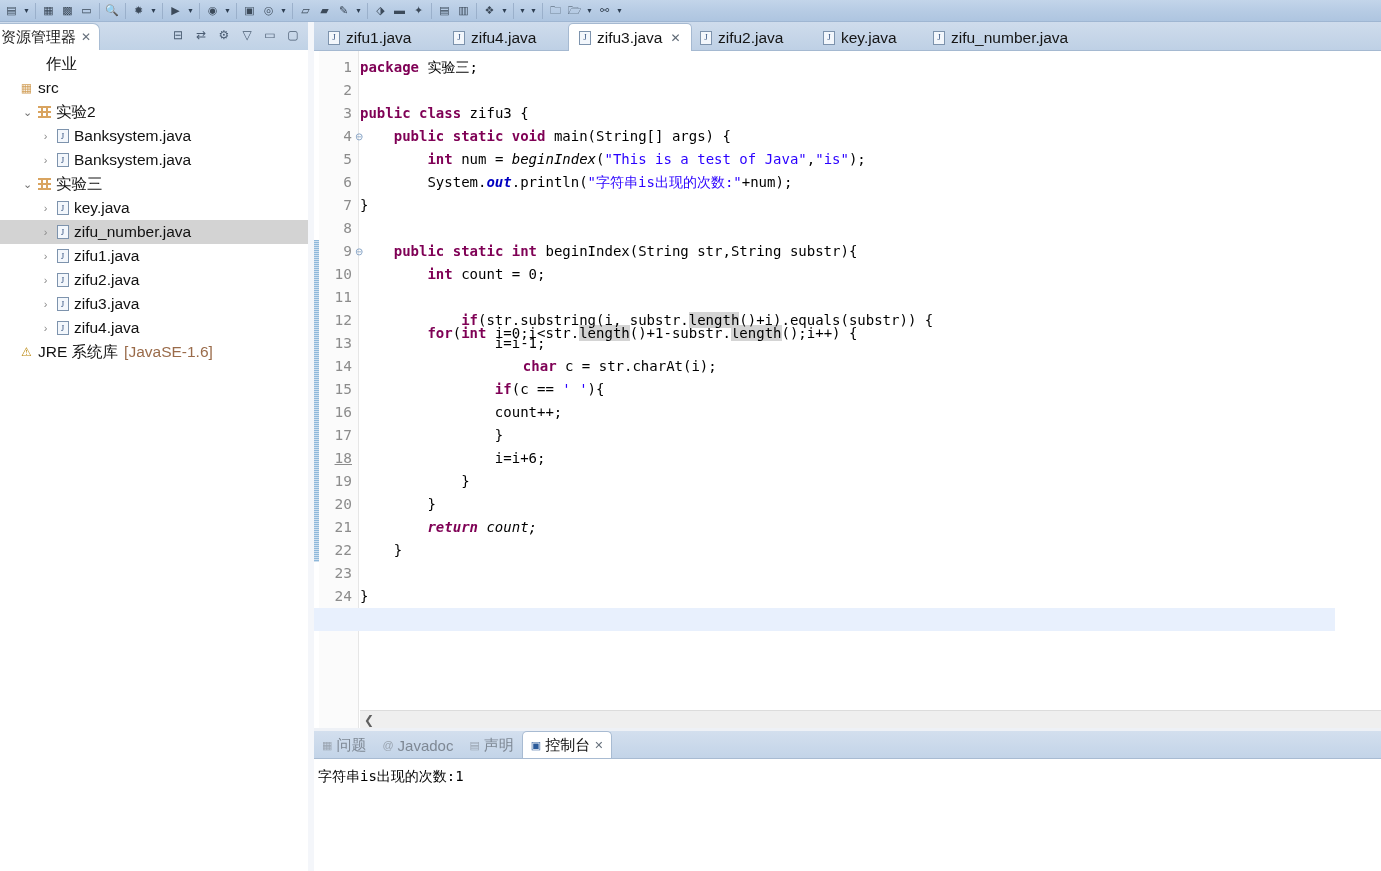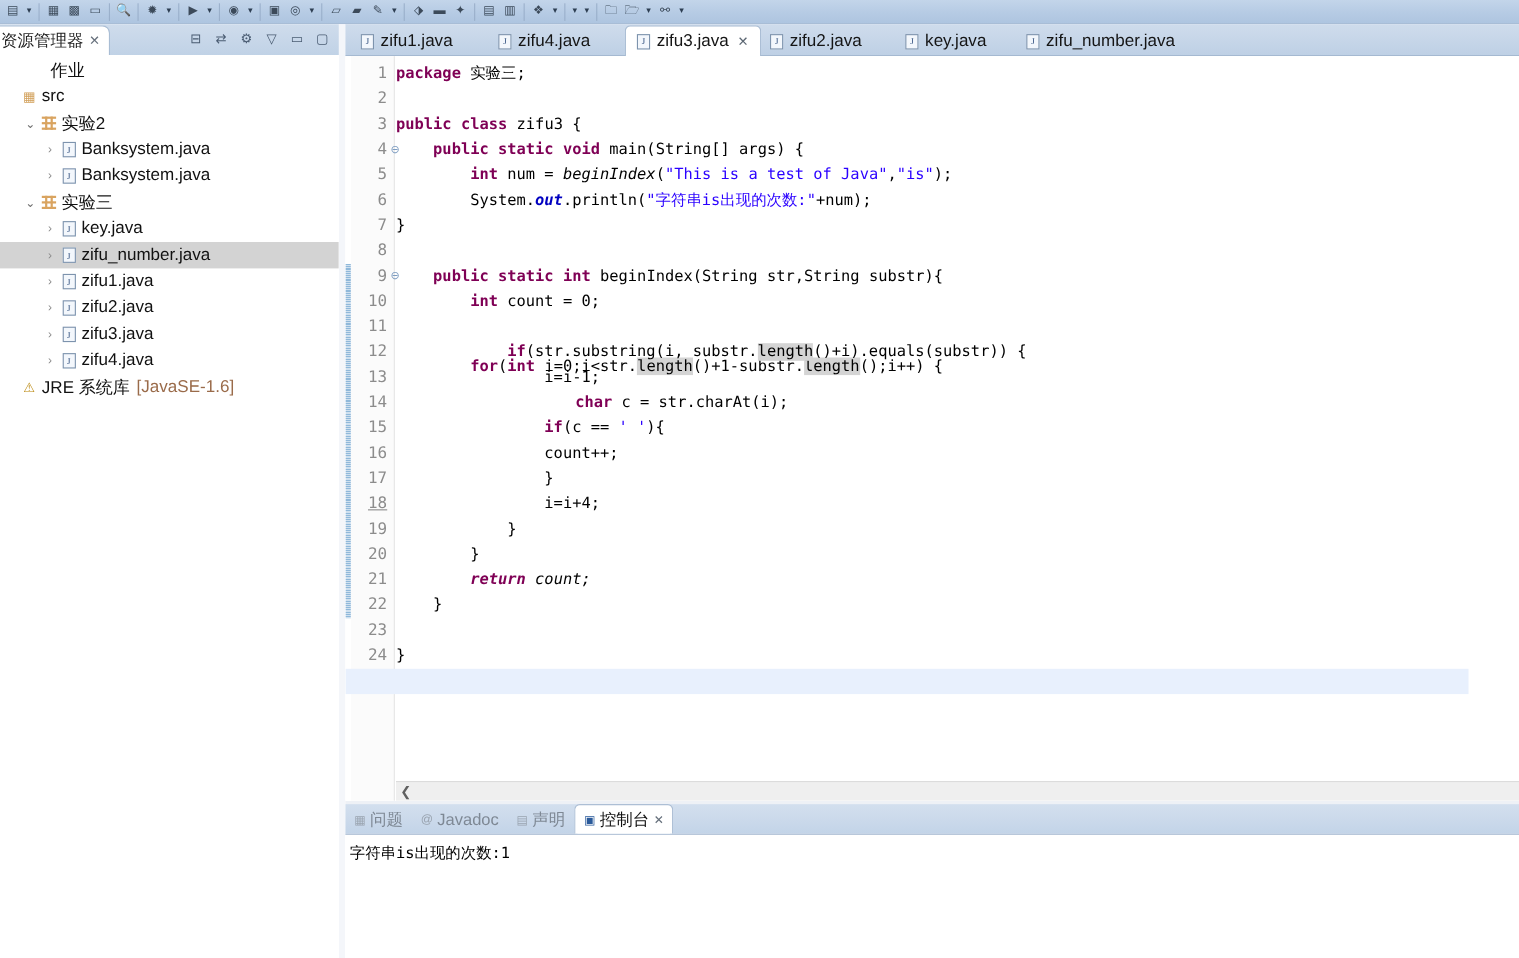--- a/index.html
+++ b/index.html
@@ -418,21 +418,21 @@
           <div class="cl" style="top:166px;"></div>
           <div class="cl" style="top:189px;">    <span class="kw">public</span> <span class="kw">static</span> <span class="kw">int</span> beginIndex(String str,String substr){</div>
           <div class="cl" style="top:212px;">        <span class="kw">int</span> count = 0;</div>
           <div class="cl" style="top:235px;margin-top:36px;">        <span class="kw">for</span>(<span class="kw">int</span> i=0;i&lt;str.<span class="occ">length</span>()+1-substr.<span class="occ">length</span>();i++) {</div>
           <div class="cl" style="top:258px;">            <span class="kw">if</span>(str.substring(i, substr.<span class="occ">length</span>()+i).equals(substr)) {</div>
           <div class="cl" style="top:281px;">                i=i-1;</div>
           <div class="cl" style="top:304px;padding-left:28px;">                <span class="kw">char</span> c = str.charAt(i);</div>
           <div class="cl" style="top:327px;">                <span class="kw">if</span>(c == <span class="str">' '</span>){</div>
           <div class="cl" style="top:350px;text-align:center;">                count++;</div>
           <div class="cl" style="top:373px;">                }</div>
-          <div class="cl" style="top:396px;">                i=i+4;</div>
+          <div class="cl" style="top:396px;">                i=i+6;</div>
           <div class="cl" style="top:419px;">            }</div>
           <div class="cl" style="top:442px;">        }</div>
           <div class="cl" style="top:465px;font-style:italic;">        <span class="kw">return</span> count;</div>
           <div class="cl" style="top:488px;">    }</div>
           <div class="cl" style="top:511px;"></div>
           <div class="cl" style="top:534px;">}</div>
           <div class="cl curline" style="top:557px;"></div>
         </div>
       <div class="hscroll">
         <span class="arrow">❮</span>

